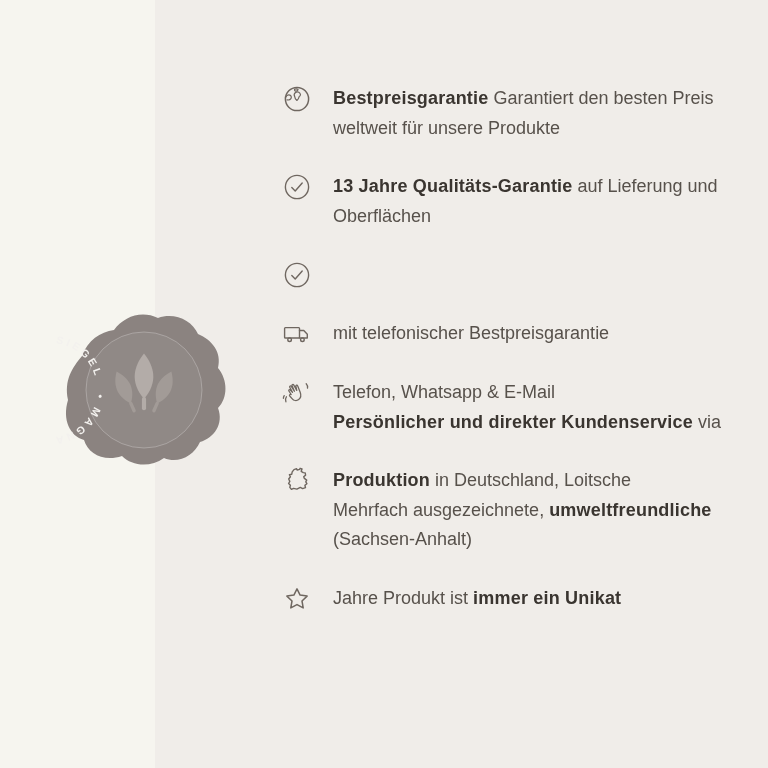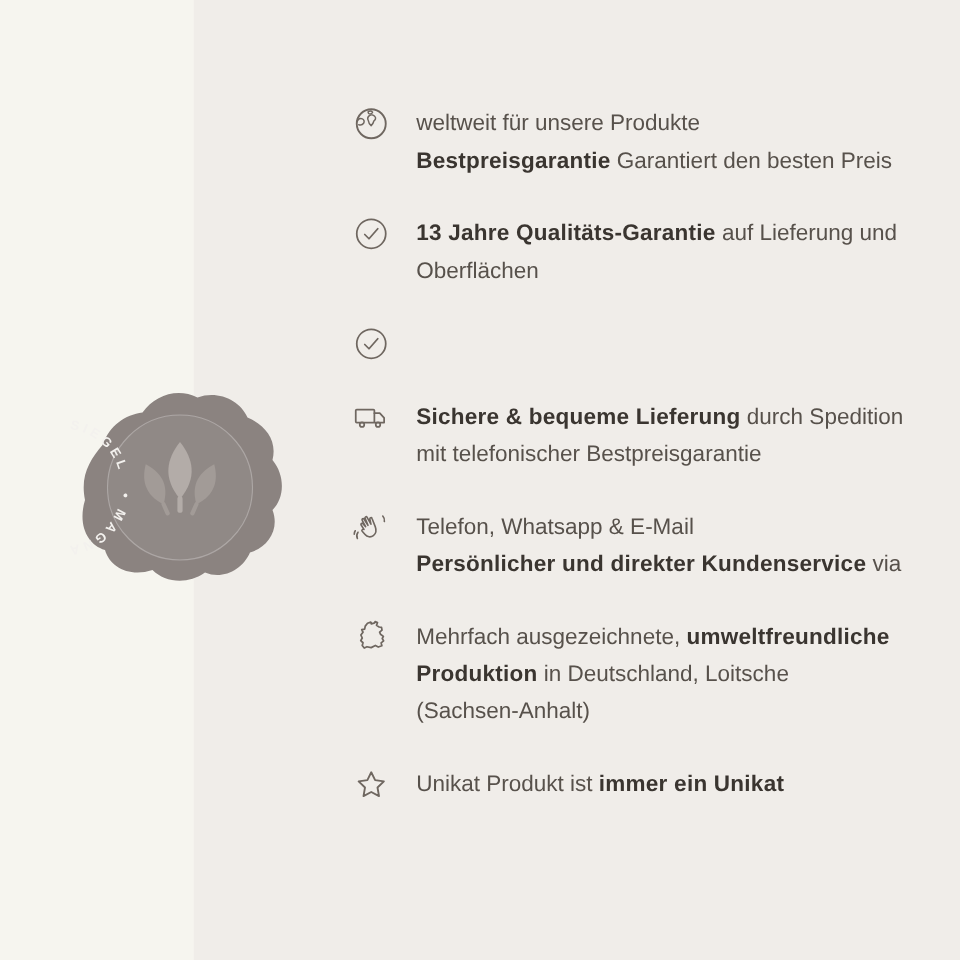--- a/index.html
+++ b/index.html
@@ -68,22 +68,22 @@
       <div class="feature">
         <span class="icon">
           <svg viewBox="0 0 30 30" fill="none" stroke="currentColor" stroke-linecap="round" stroke-linejoin="round" stroke-width="1.5">
     <circle cx="15" cy="15" r="11.6"></circle>
     <path stroke-width="1.2" d="M13.5,8.5 c1.5,-1 3.5,-0.5 4.5,0.8 c1,1.2 0.2,2.6 -0.8,3.3 c-0.4,1.5 -1.2,2.9 -2.3,3.9 c-1.2,-0.9 -2,-2.3 -2.2,-3.9 c-0.8,-1.4 -0.5,-3.1 0.8,-4.1 Z"></path>
     <path stroke-width="1.2" d="M12.6,5.2 c1.2,-0.6 2.7,-0.4 3.5,0.5 c-0.3,1 -1.5,1.6 -2.7,1.4 c-0.8,-0.2 -1,-1.3 -0.8,-1.9 Z"></path>
     <path stroke-width="1.2" d="M3.7,13.2 c0.8,-1.8 2.6,-2.7 4.2,-2.1 c1.4,0.6 1.8,2.3 1,3.5 c-0.8,1.2 -2.4,1.6 -3.9,1.2"></path>
   </svg>
         </span>
         <div class="ftext">
+          <div class="line"><span class="b">Bestpreisgarantie</span><span class="n"> Garantiert den besten Preis</span></div>
           <div class="line"><span class="n">weltweit für unsere Produkte</span></div>
-          <div class="line"><span class="b">Bestpreisgarantie</span><span class="n"> Garantiert den besten Preis</span></div>
         </div>
       </div>
       <div class="feature">
         <span class="icon">
           <svg viewBox="0 0 30 30" fill="none" stroke="currentColor" stroke-linecap="round" stroke-linejoin="round" stroke-width="1.4">
     <circle cx="15" cy="15" r="11.6"></circle>
     <path d="M9.8,15.6 l3.4,3.4 l7,-8"></path>
   </svg>
         </span>
         <div class="ftext">
@@ -102,21 +102,20 @@
       <div class="feature">
         <span class="icon">
           <svg viewBox="0 0 30 30" fill="none" stroke="currentColor" stroke-linecap="round" stroke-linejoin="round" stroke-width="1.4">
     <rect x="2.6" y="8.6" width="14.9" height="10.4" rx="0.8"></rect>
     <path d="M17.5,11.5 h4.3 l3.5,3.8 v3.7 h-7.8"></path>
     <circle cx="7.6" cy="20.7" r="1.8"></circle>
     <circle cx="20.4" cy="20.7" r="1.8"></circle>
   </svg>
         </span>
         <div class="ftext">
-          <div class="line"><span class="b">Sichere &amp; bequeme Lieferung</span><span class="n"> durch Spedition</span></div>
           <div class="line"><span class="n">mit telefonischer Bestpreisgarantie</span></div>
         </div>
       </div>
       <div class="feature">
         <span class="icon">
           <svg viewBox="0 0 30 30" fill="none" stroke="currentColor" stroke-linecap="round" stroke-linejoin="round" stroke-width="1.3">
     <g transform="rotate(-30 15 15)">
       <path d="M9.2,13.4 L9.0,9.2 c-0.05,-1.1 1.55,-1.25 1.75,-0.15 L11.4,12.2 L11.6,6.4 c0.05,-1.15 1.75,-1.15 1.8,0 L13.6,12.2 L14.4,6.2 c0.15,-1.15 1.8,-1.05 1.8,0.1 L16.1,12.6 L17.4,8.6 c0.35,-1.05 1.95,-0.65 1.75,0.45 L18.1,16 c-0.5,3.1 -2.1,5.1 -4.9,5.5 c-2.6,0.35 -4.9,-1.5 -5.3,-4.1 L7.2,14 c-0.2,-1.1 1.3,-1.55 2,-0.6 Z"></path>
     </g>
     <path d="M4.4,18.8 c-1.1,1.5 -1.3,3.3 -0.5,5"></path>
@@ -129,30 +128,30 @@
           <div class="line"><span class="b">Persönlicher und direkter Kundenservice</span><span class="n"> via</span></div>
         </div>
       </div>
       <div class="feature">
         <span class="icon">
           <svg viewBox="0 0 30 30" fill="none" stroke="currentColor" stroke-linecap="round" stroke-linejoin="round" stroke-width="1.4">
     <path d="M12,3.6 l2.6,-0.9 l0.5,1.4 l2.6,-0.8 l0.4,-1 l1.9,0.7 l-0.8,2.3 l2.1,1.3 l1.9,0.3 l0.4,2.2 l-1.9,1.6 l0.7,1.7 l2.3,1.7 l-0.9,1.7 l1.1,1.9 l-2,1.6 l0.6,2.3 l-2.9,1 l-2.3,-1.2 l-3.4,1.7 l-3.3,-0.7 l-2.2,1 l-1.6,-2 l0.6,-2.2 l-1.8,-1.7 l1.2,-2.1 l-1.1,-2.4 l1.7,-2.2 l-1,-2.1 l2.3,-0.4 l0.5,-2.4 Z"></path>
   </svg>
         </span>
         <div class="ftext">
+          <div class="line"><span class="b">Produktion</span><span class="n"> in Deutschland, Loitsche</span></div>
           <div class="line"><span class="n">Mehrfach ausgezeichnete, </span><span class="b">umweltfreundliche</span></div>
-          <div class="line"><span class="b">Produktion</span><span class="n"> in Deutschland, Loitsche</span></div>
           <div class="line"><span class="n">(Sachsen-Anhalt)</span></div>
         </div>
       </div>
       <div class="feature">
         <span class="icon">
           <svg viewBox="0 0 30 30" fill="none" stroke="currentColor" stroke-linecap="round" stroke-linejoin="round" stroke-width="1.5">
     <path d="M15,4.8 l3.1,6.3 l7,1 l-5.1,4.9 l1.2,6.9 l-6.2,-3.3 l-6.2,3.3 l1.2,-6.9 l-5.1,-4.9 l7,-1 Z"></path>
   </svg>
         </span>
         <div class="ftext">
-          <div class="line"><span class="n">Unikat Produkt ist </span><span class="b">immer ein Unikat</span></div>
+          <div class="line"><span class="n">Jahre Produkt ist </span><span class="b">immer ein Unikat</span></div>
         </div>
       </div>
     </div>
 
 </div>
 
 </body></html>

